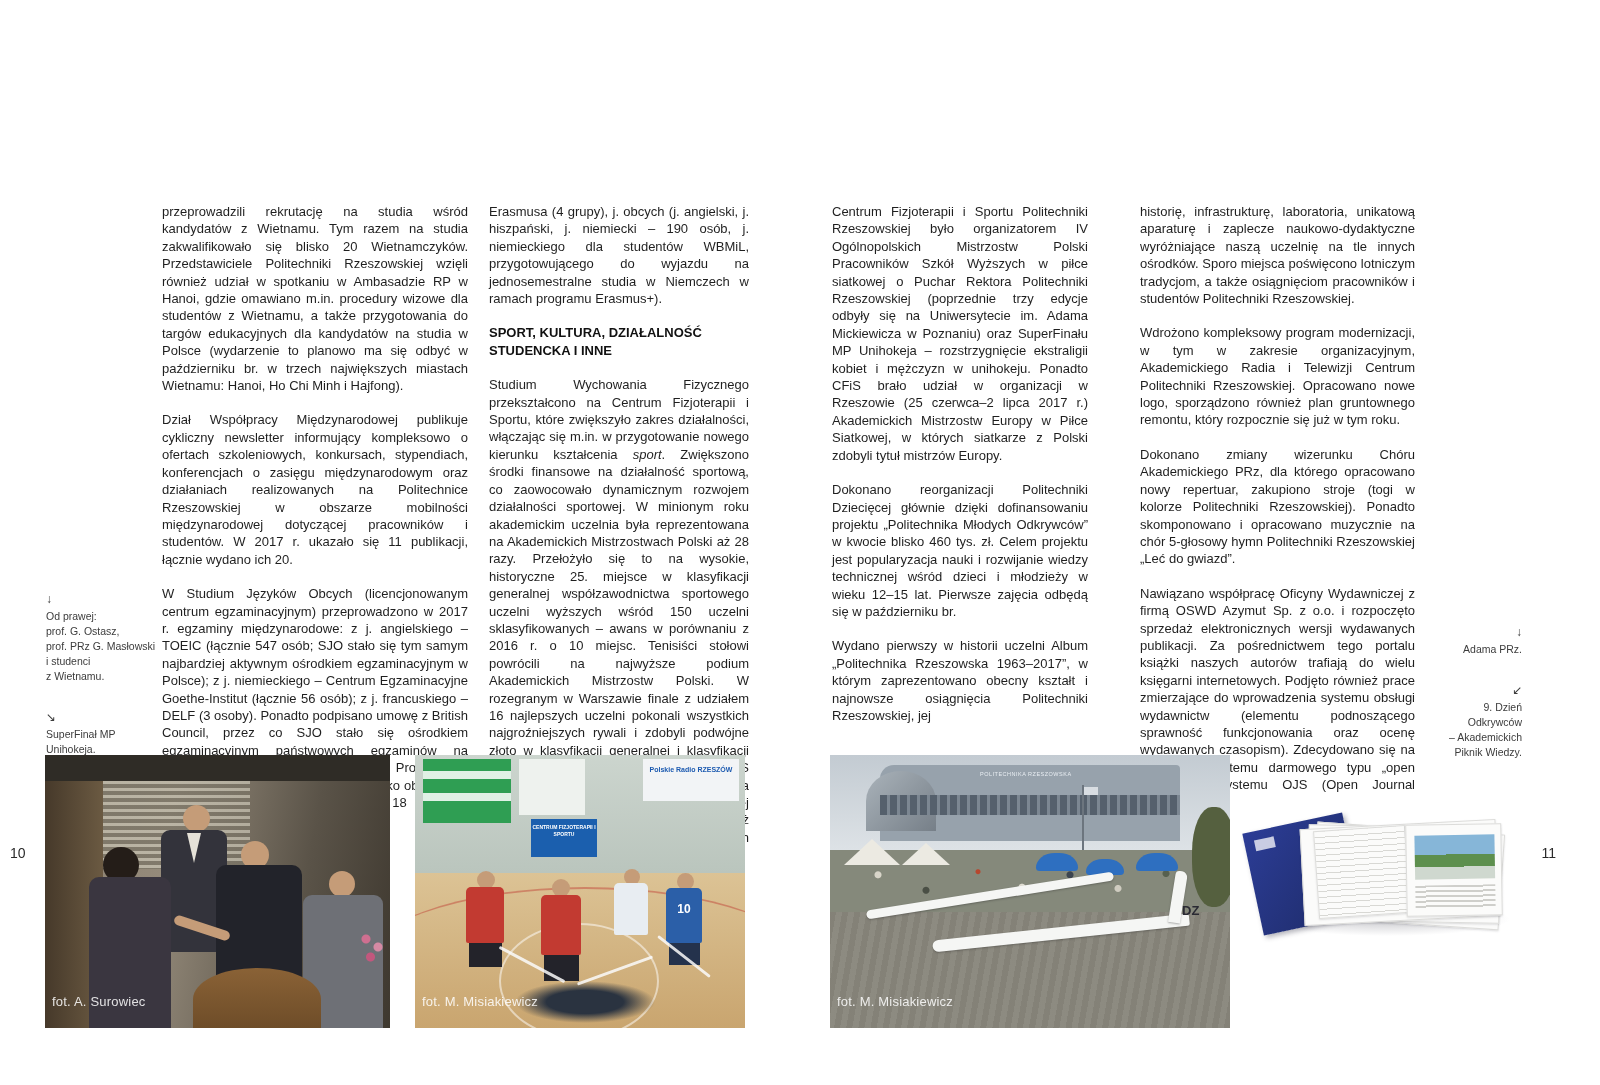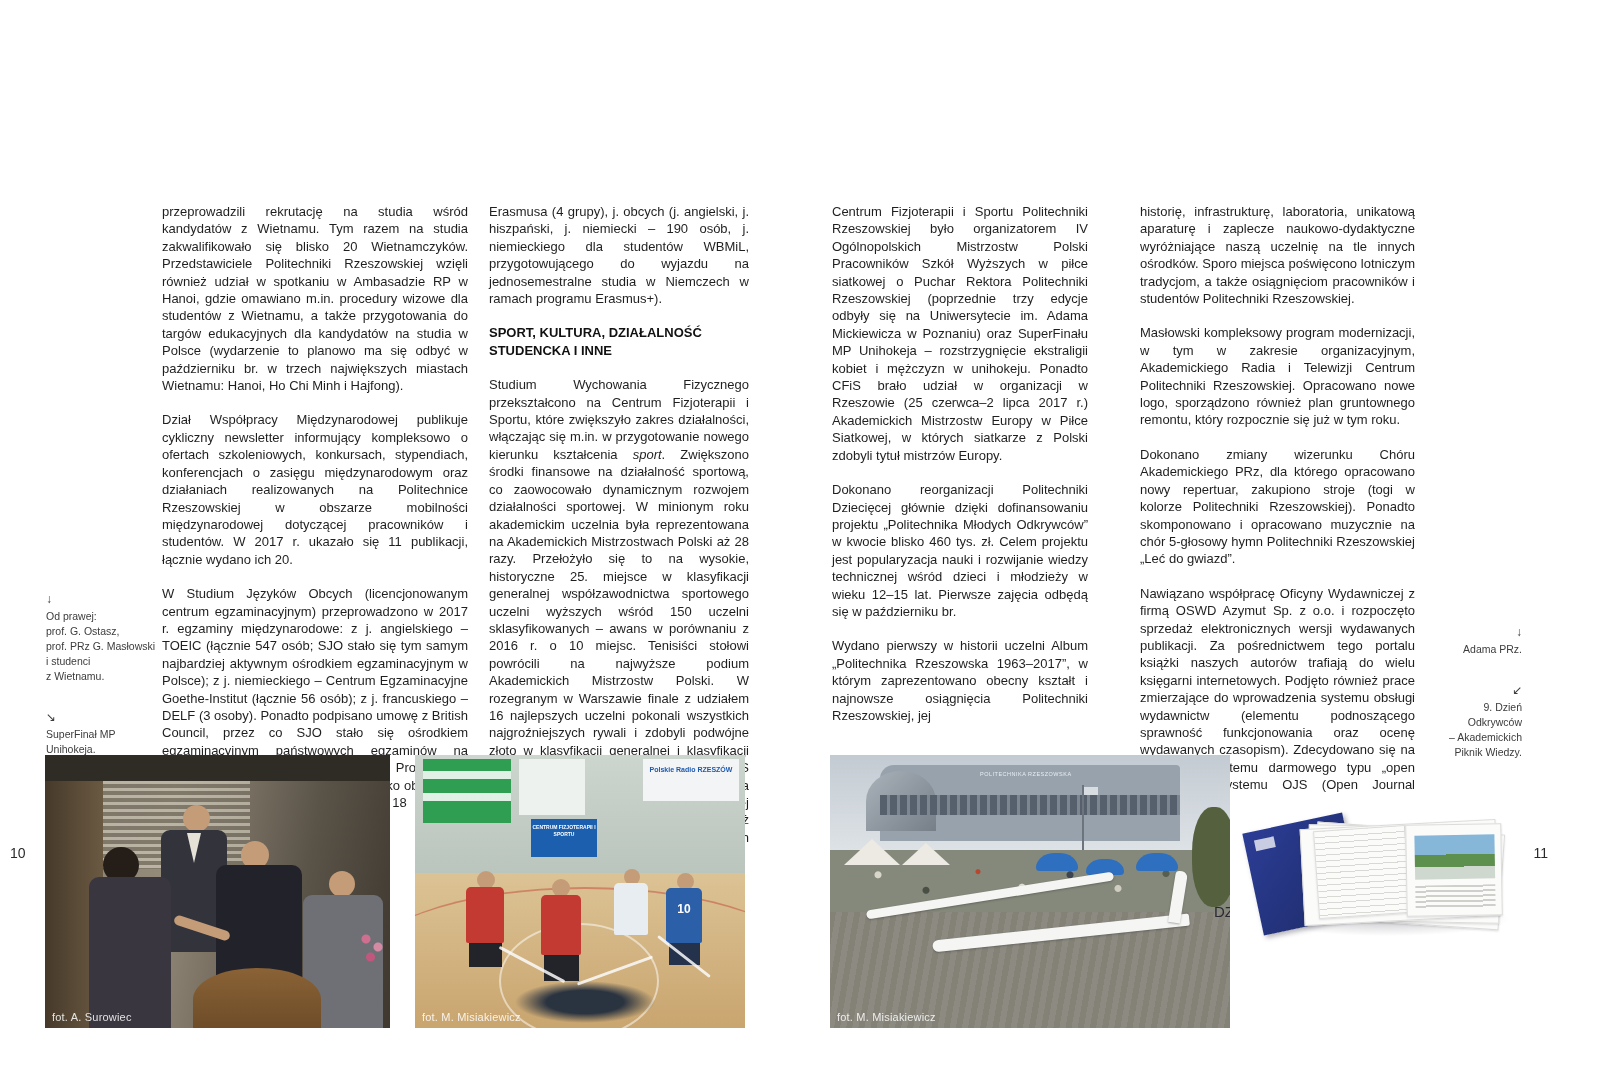--- a/index.html
+++ b/index.html
@@ -14,21 +14,21 @@
 
   .pagenum { position:absolute; top:845px; font-size:14px; color:#2a2a2a; }
 
   .margin-note { position:absolute; font-size:10.5px; line-height:15px; color:#3c3c3c; }
   .margin-note .arrow { font-size:12px; line-height:14px; margin-bottom:3px; color:#3c3c3c; }
   .margin-note .gap { height:26px; }
   .note-right { text-align:right; }
 
   figure.photo { position:absolute; overflow:hidden; background:#888; }
   .a { position:absolute; }
-  .credit { position:absolute; left:7px; bottom:5px; font-size:11px; letter-spacing:.2px; color:rgba(255,255,255,.85); z-index:20; }
+  .credit { position:absolute; left:7px; bottom:19px; font-size:13px; letter-spacing:.2px; color:rgba(255,255,255,.85); z-index:20; }
 
   
   .ph1-base { inset:0; background:linear-gradient(100deg,#8a8070 0%,#948a7a 35%,#5a5348 72%,#3e382f 100%); }
   .ph1-ceiling { left:0; top:0; right:0; height:26px; background:#2f2c26; }
   .ph1-blinds { left:55px; top:26px; width:150px; height:88px; background:repeating-linear-gradient(180deg,#c7c2b2 0 3px,#7a7466 3px 7px); opacity:.75; }
   .ph1-door { left:0; top:26px; width:58px; height:247px; background:linear-gradient(90deg,#46392a,#6b5a42); }
   .head { border-radius:50%; background:#c59c78; }
   .ph1-flowers { left:312px; top:172px; width:30px; height:40px; background:radial-gradient(circle at 30% 30%,#cf6f90 4px,transparent 5px),radial-gradient(circle at 70% 50%,#d58aa4 4px,transparent 5px),radial-gradient(circle at 45% 75%,#c2577d 4px,transparent 5px); }
   .ph1-hairfront { left:148px; top:213px; width:128px; height:62px; background:linear-gradient(#8a6236,#6d4c28); border-radius:55% 55% 0 0; }
 
@@ -47,38 +47,38 @@
   .ph3-building { left:50px; top:10px; width:300px; height:76px; background:#97a2ac; border-radius:14px 4px 0 0; }
   .ph3-windows { left:50px; top:40px; width:300px; height:20px; background:repeating-linear-gradient(90deg,#55606c 0 7px,#7c8792 7px 10px); }
   .ph3-dome { left:36px; top:16px; width:70px; height:60px; background:linear-gradient(135deg,#aab3ba,#767f88); border-radius:50% 50% 0 0; }
   .ph3-crowd { left:0; top:95px; right:0; height:62px; background:#85897b; background-image:radial-gradient(circle at 12% 40%,#d8d5c9 3px,transparent 4px),radial-gradient(circle at 24% 65%,#4a4f45 3px,transparent 4px),radial-gradient(circle at 37% 35%,#b7472f 2px,transparent 3px),radial-gradient(circle at 48% 60%,#e0ddd2 3px,transparent 4px),radial-gradient(circle at 60% 40%,#3c4550 3px,transparent 4px),radial-gradient(circle at 72% 62%,#cfccc0 3px,transparent 4px),radial-gradient(circle at 84% 38%,#57604f 3px,transparent 4px),radial-gradient(circle at 93% 60%,#c6c3b6 2px,transparent 3px); }
   .tent { background:#eceae2; clip-path:polygon(0 100%,50% 0,100% 100%); }
   .umbrella { background:#2e6fc0; border-radius:50% 50% 4px 4px / 90% 90% 4px 4px; }
   .ph3-grass { left:0; top:157px; right:0; bottom:0; background:linear-gradient(#97905f,#6e6a42); background-image:repeating-linear-gradient(100deg,rgba(120,110,70,.25) 0 6px,rgba(160,150,100,.2) 6px 12px); }
   .glider-part { background:#f5f6f4; box-shadow:0 1px 2px rgba(40,40,40,.35); }
   .ph3-trees { right:-6px; top:52px; width:44px; height:100px; background:#55603f; border-radius:45%; }
   .ph3-sign { left:150px; top:16px; font-size:5.5px; letter-spacing:.5px; color:#e8edf2; }
-  .ph3-reg { font-size:15px; font-weight:normal; color:#2a2a33;padding-left:32px; }
+  .ph3-reg { font-size:13px; font-weight:bold; color:#2a2a33; }
 
   
   .book-wrap { position:absolute; background:#fff; }
   .bk-shadow { left:16px; top:104px; width:246px; height:34px; background:radial-gradient(closest-side,rgba(60,60,75,.28),rgba(60,60,75,0)); }
   .bk-cover { left:4px; top:24px; width:102px; height:104px; background:linear-gradient(135deg,#2c3d96 0%,#1d2a66 100%); transform:rotate(-12deg); box-shadow:2px 3px 5px rgba(40,40,60,.35); }
   .bk-cover-logo { left:10px; top:9px; width:20px; height:11px; background:rgba(255,255,255,.75); }
   .bk-page { background:#fbfbfa; border:1px solid #dcdcda; box-shadow:0 1px 2px rgba(80,80,90,.18); }
   .bk-lines { background-image:repeating-linear-gradient(180deg,transparent 0 5px,#d8d8d4 5px 6px); }
   .bk-photo { background:linear-gradient(#86b6d8 0 44%,#5d8f4e 44% 72%,#cfd8cf 72%); }
 </style>
 </head>
 <body>
 
 <div class="spread">
 
   <div class="pagenum" style="left:10px;">10</div>
-  <div class="pagenum" style="right:52px;">11</div>
+  <div class="pagenum" style="right:44px;">11</div>
 
   <aside class="margin-note" style="left:46px;top:592px;width:112px;">
     <div class="arrow">↓</div>
     <div>Od prawej:</div>
     <div>prof. G. Ostasz,</div>
     <div>prof. PRz G. Masłowski</div>
     <div>i studenci</div>
     <div>z Wietnamu.</div>
     <div class="gap"></div>
     <div class="arrow">↘</div>
@@ -110,21 +110,21 @@
   </section>
 
   <section class="col" style="left:832px;width:256px;">
     <p>Centrum Fizjoterapii i Sportu Politechniki Rzeszowskiej było organizatorem IV Ogólnopolskich Mistrzostw Polski Pracowników Szkół Wyższych w piłce siatkowej o Puchar Rektora Politechniki Rzeszowskiej (poprzednie trzy edycje odbyły się na Uniwersytecie im. Adama Mickiewicza w Poznaniu) oraz SuperFinału MP Unihokeja – rozstrzygnięcie ekstraligii kobiet i mężczyzn w unihokeju. Ponadto CFiS brało udział w organizacji w Rzeszowie (25 czerwca–2 lipca 2017 r.) Akademickich Mistrzostw Europy w Piłce Siatkowej, w których siatkarze z Polski zdobyli tytuł mistrzów Europy.</p>
     <p>Dokonano reorganizacji Politechniki Dziecięcej głównie dzięki dofinansowaniu projektu „Politechnika Młodych Odkrywców” w kwocie blisko 460 tys. zł. Celem projektu jest popularyzacja nauki i rozwijanie wiedzy technicznej wśród dzieci i młodzieży w wieku 12–15 lat. Pierwsze zajęcia odbędą się w październiku br.</p>
     <p>Wydano pierwszy w historii uczelni Album „Politechnika Rzeszowska 1963–2017”, w którym zaprezentowano obecny kształt i najnowsze osiągnięcia Politechniki Rzeszowskiej, jej</p>
   </section>
 
   <section class="col" style="left:1140px;width:275px;">
     <p>historię, infrastrukturę, laboratoria, unikatową aparaturę i zaplecze naukowo-dydaktyczne wyróżniające naszą uczelnię na tle innych ośrodków. Sporo miejsca poświęcono lotniczym tradycjom, a także osiągnięciom pracowników i studentów Politechniki Rzeszowskiej.</p>
-    <p>Masłowski kompleksowy program modernizacji, w tym w zakresie organizacyjnym, Akademickiego Radia i Telewizji Centrum Politechniki Rzeszowskiej. Opracowano nowe logo, sporządzono również plan gruntownego remontu, który rozpocznie się już w tym roku.</p>
+    <p>Wdrożono kompleksowy program modernizacji, w tym w zakresie organizacyjnym, Akademickiego Radia i Telewizji Centrum Politechniki Rzeszowskiej. Opracowano nowe logo, sporządzono również plan gruntownego remontu, który rozpocznie się już w tym roku.</p>
     <p>Dokonano zmiany wizerunku Chóru Akademickiego PRz, dla którego opracowano nowy repertuar, zakupiono stroje (togi w kolorze Politechniki Rzeszowskiej). Ponadto skomponowano i opracowano muzycznie na chór 5-głosowy hymn Politechniki Rzeszowskiej „Leć do gwiazd”.</p>
     <p>Nawiązano współpracę Oficyny Wydawniczej z firmą OSWD Azymut Sp. z o.o. i rozpoczęto sprzedaż elektronicznych wersji wydawanych publikacji. Za pośrednictwem tego portalu książki naszych autorów trafiają do wielu księgarni internetowych. Podjęto również prace zmierzające do wprowadzenia systemu obsługi wydawnictw (elementu podnoszącego sprawność funkcjonowania oraz ocenę wydawanych czasopism). Zdecydowano się na wdrożenie systemu darmowego typu „open source” – systemu OJS (Open Journal System).</p>
   </section>
 
   <figure class="photo" style="left:45px;top:755px;width:345px;height:273px;">
     <div class="a ph1-base"></div>
     <div class="a ph1-ceiling"></div>
     <div class="a ph1-blinds"></div>
     <div class="a ph1-door"></div>
     <div class="a head" style="left:138px;top:50px;width:27px;height:27px;"></div>

